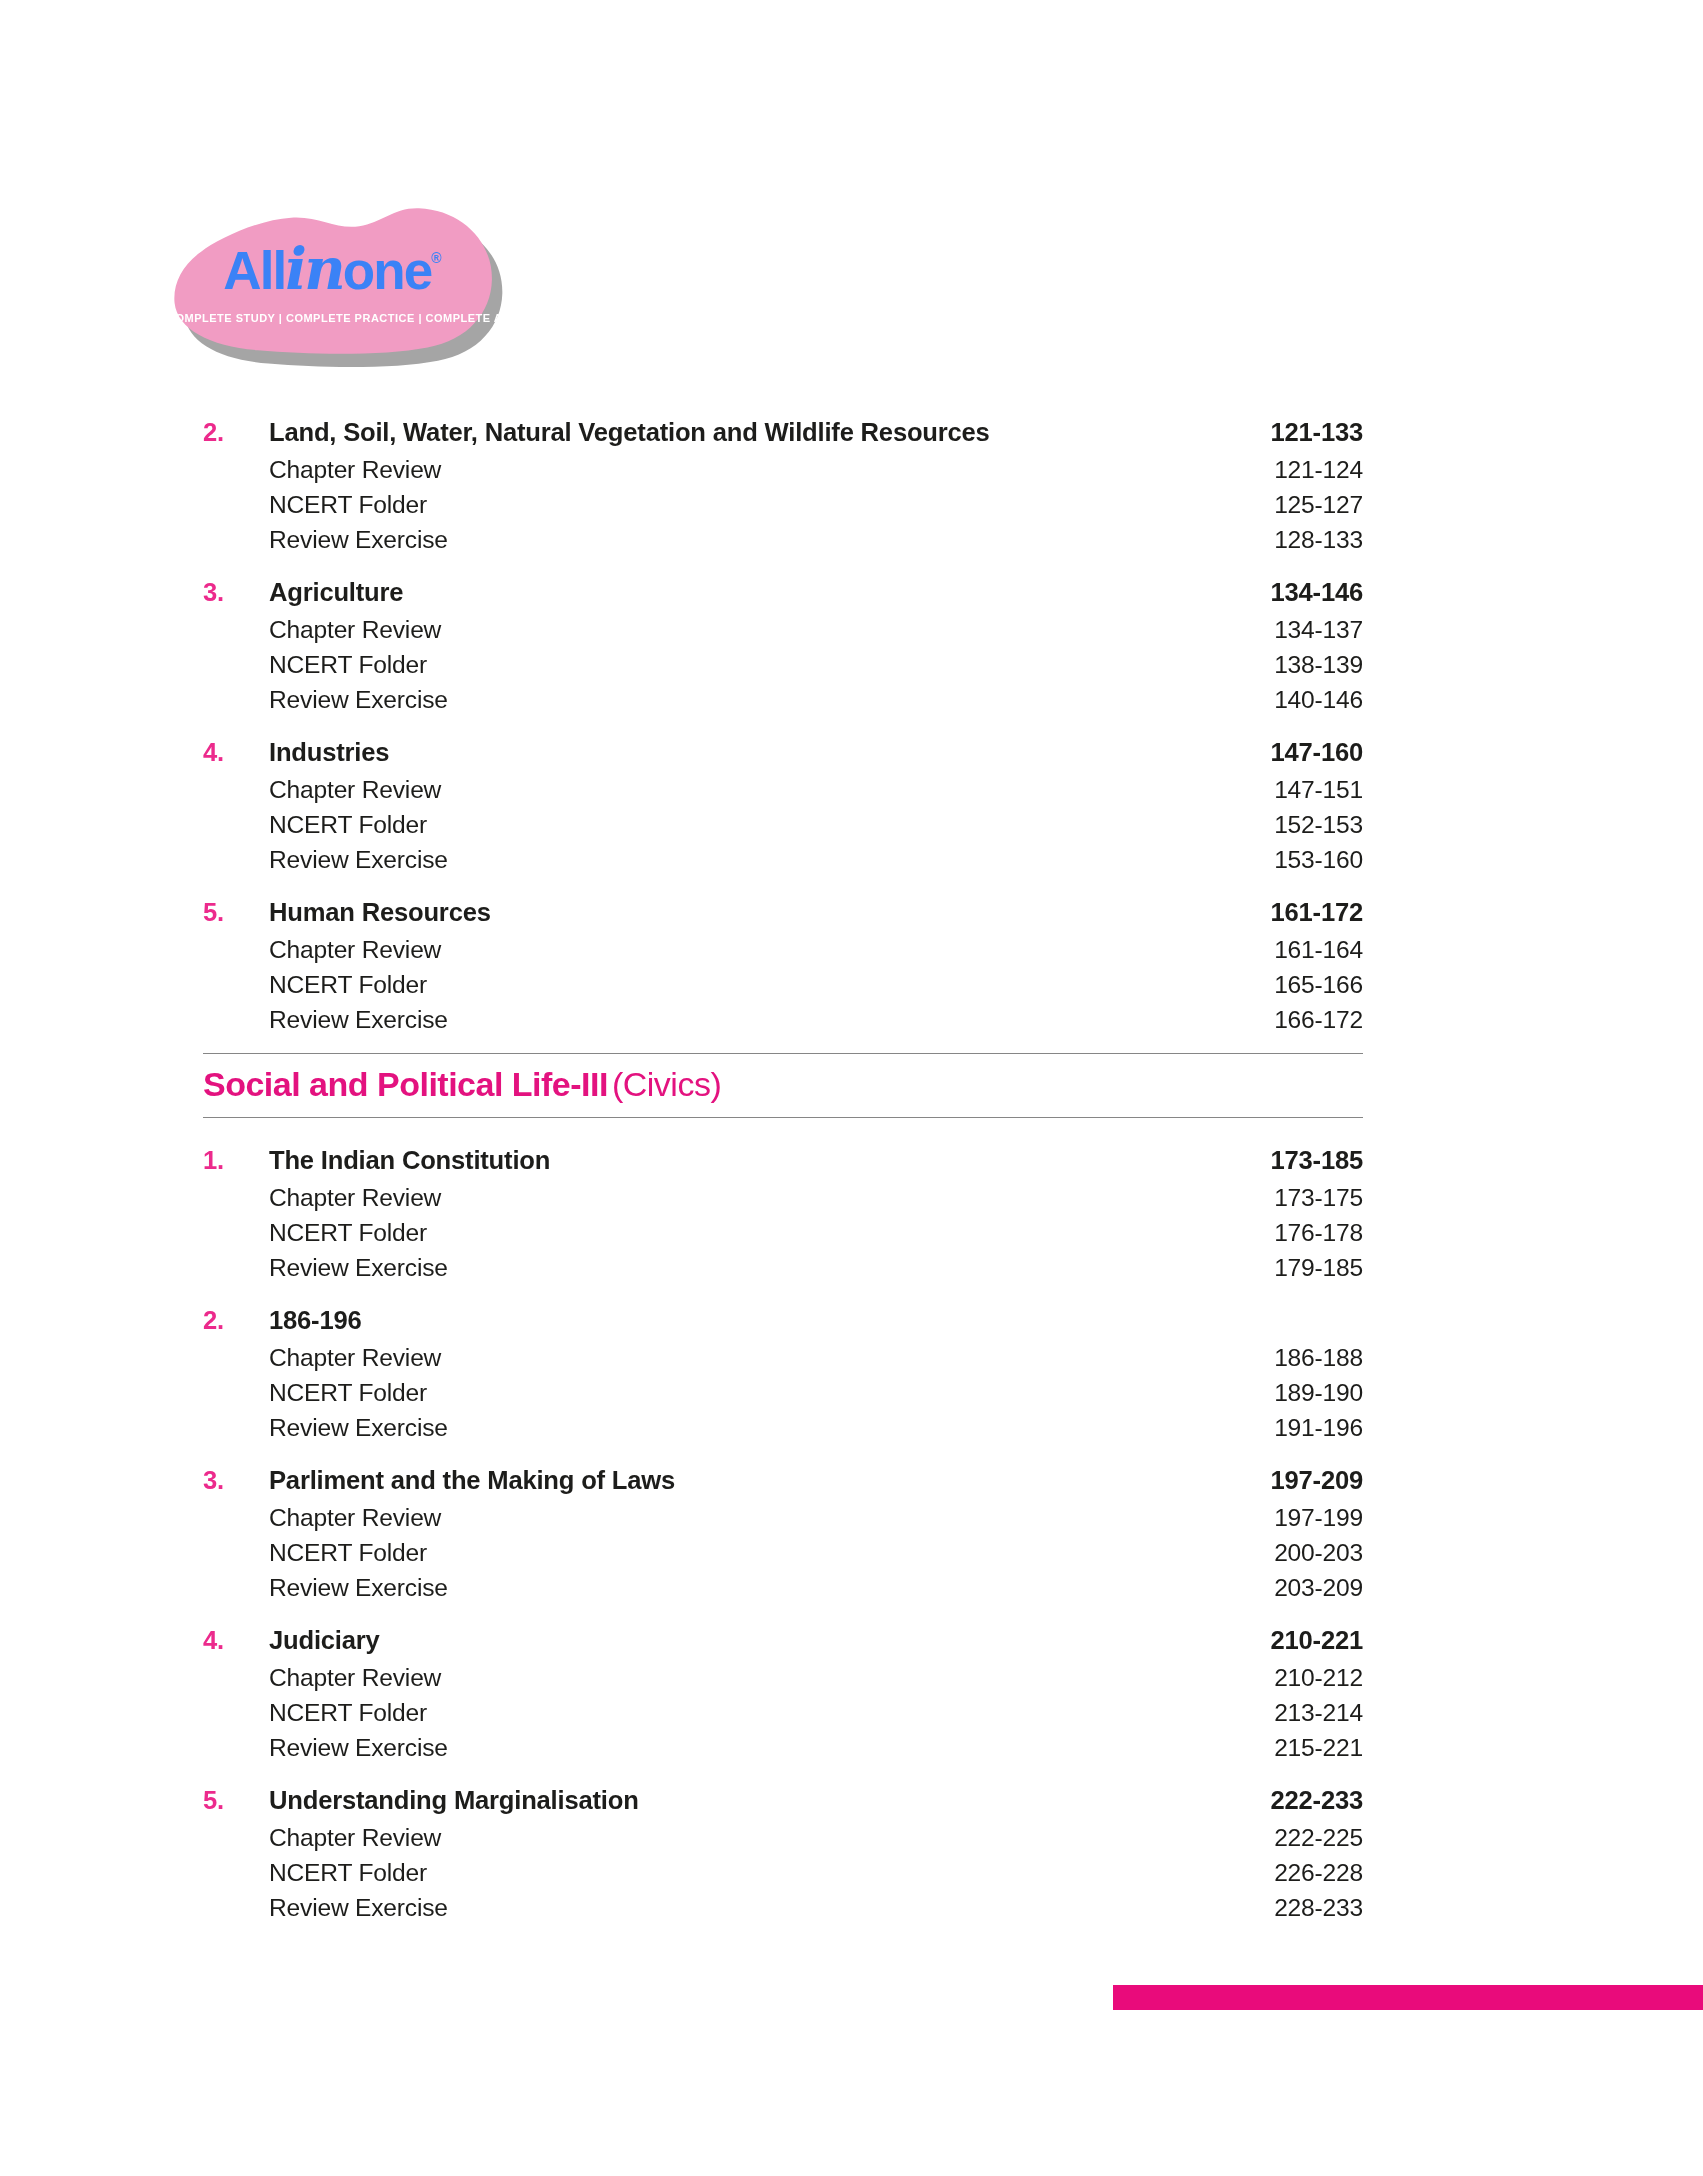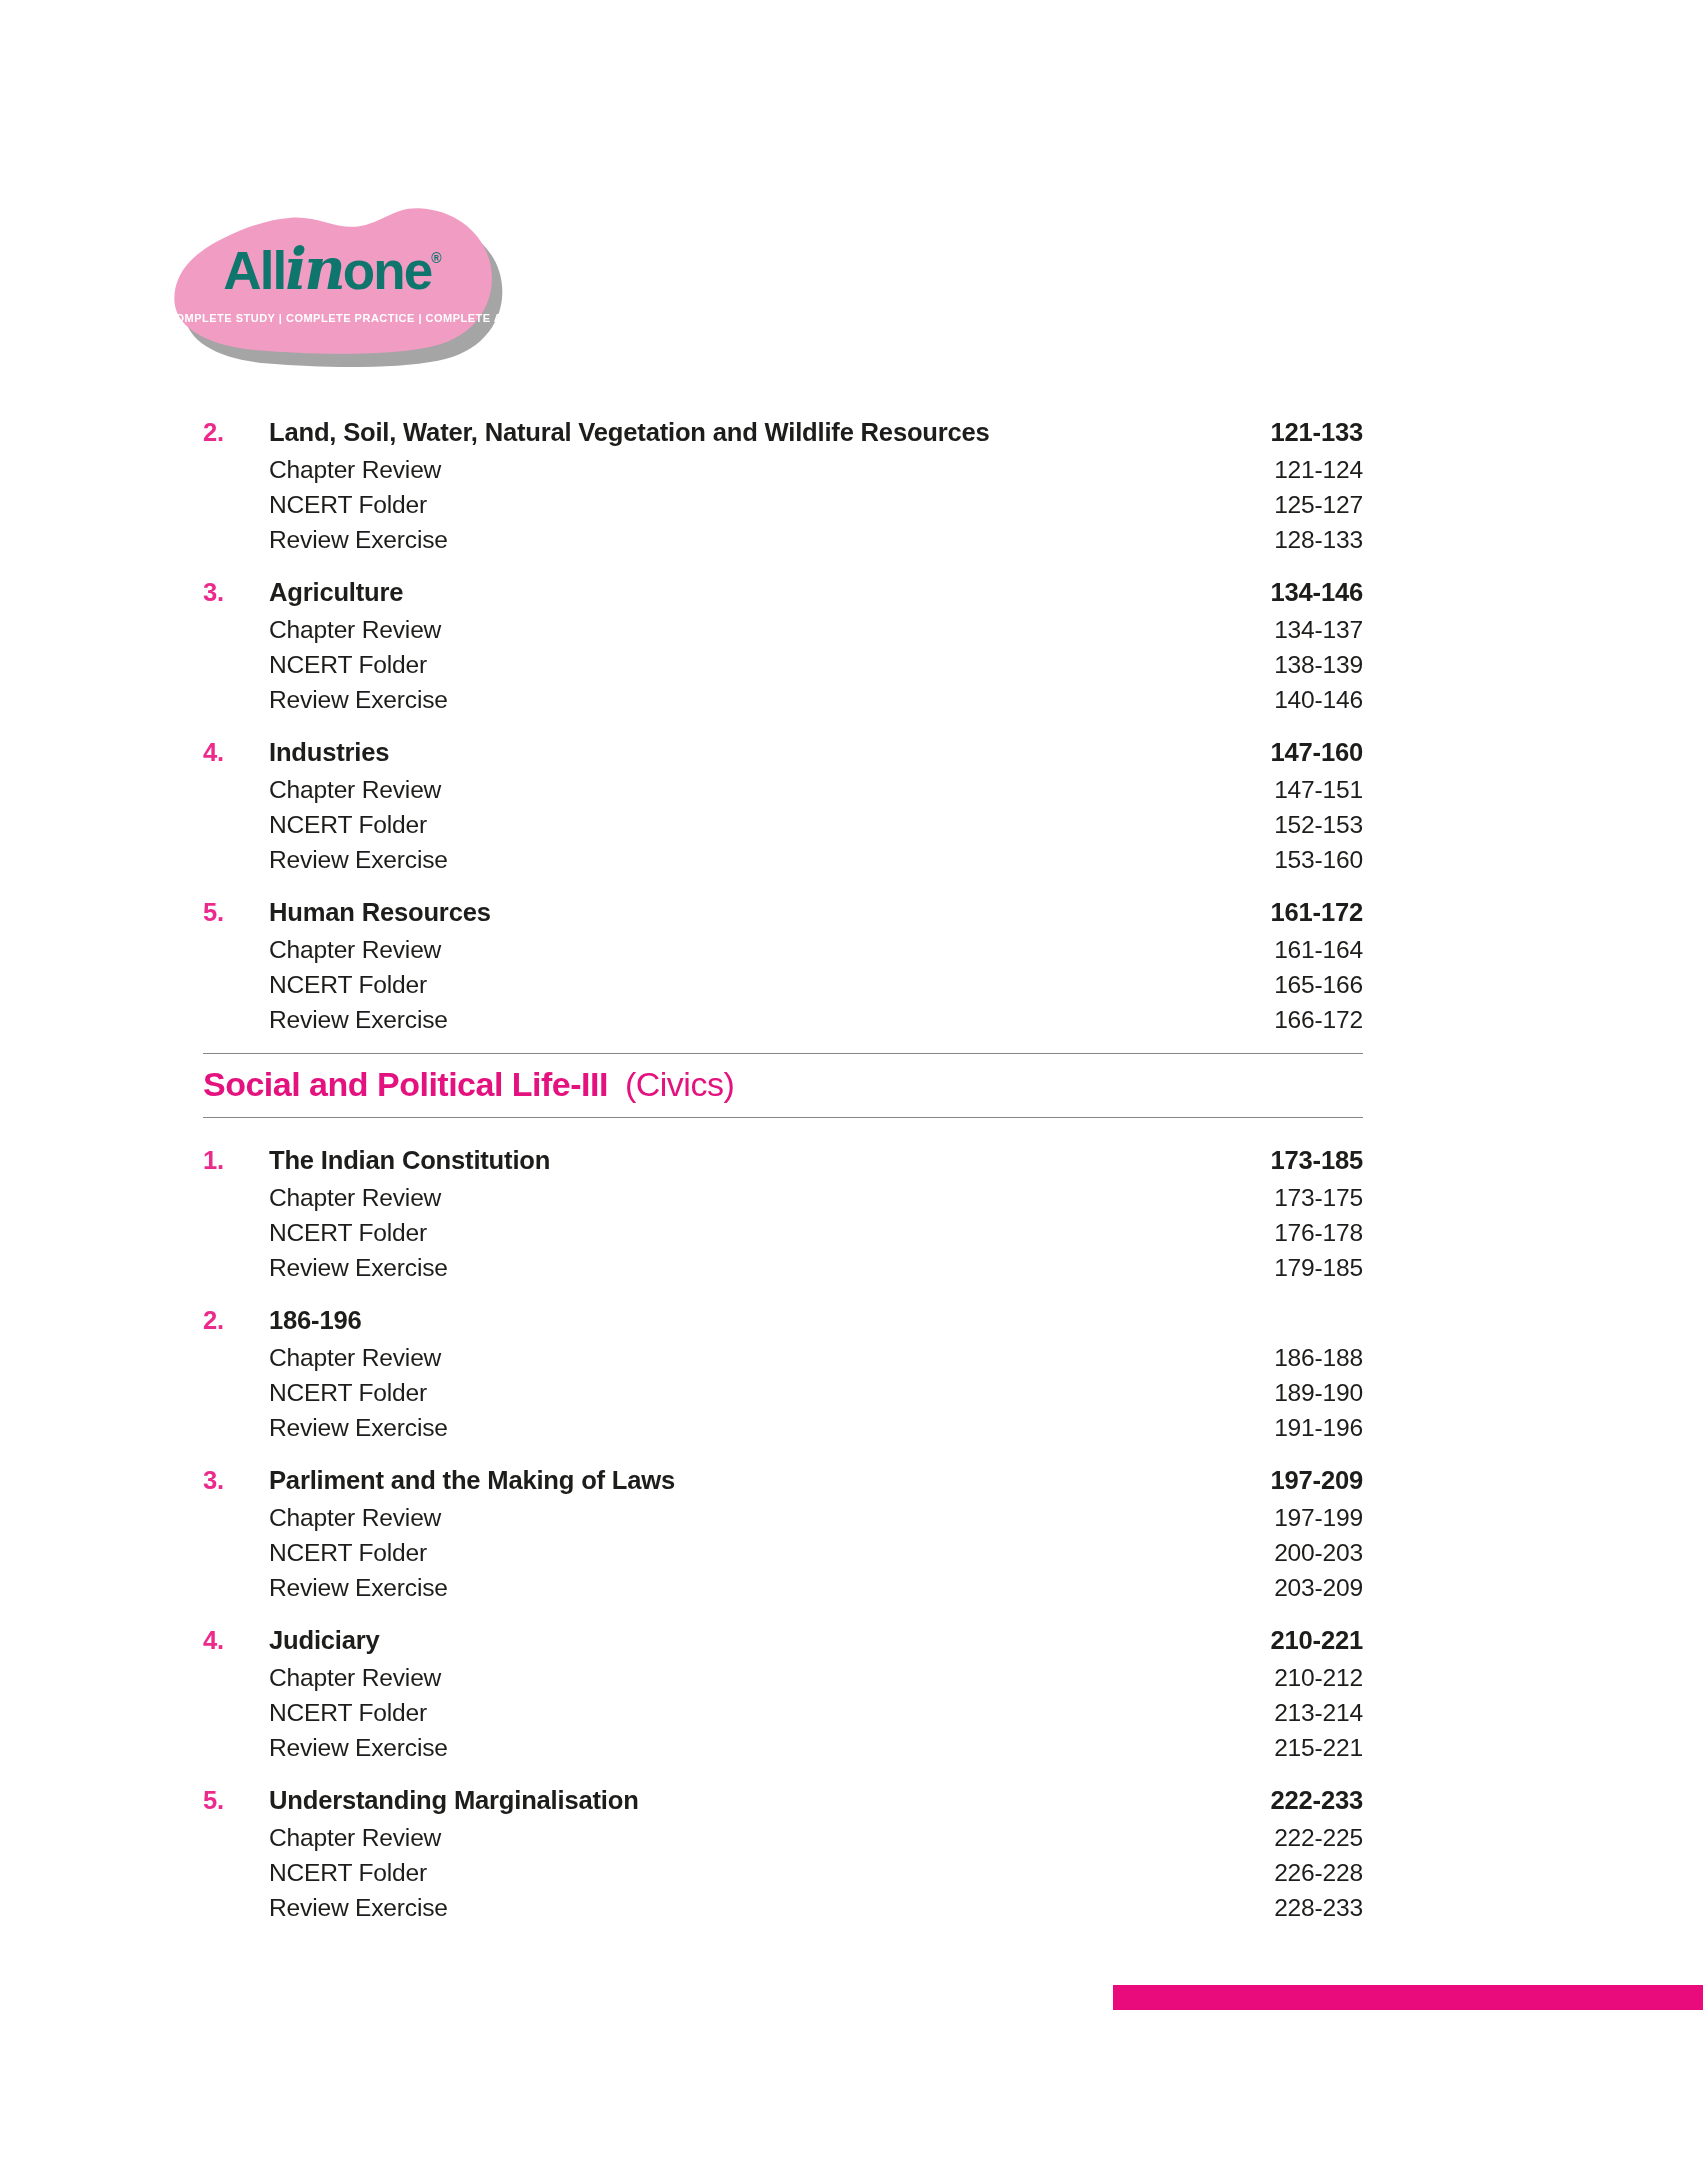--- a/index.html
+++ b/index.html
@@ -12,21 +12,21 @@
     overflow:hidden;
   }
 
   
   .logo-wrap { position:absolute; left:167px; top:193px; width:341px; height:180px; }
   .logo-svg  { position:absolute; left:0; top:0; width:341px; height:180px; }
   .logo-shadow { fill:var(--logo-shadow, #8f8f8f); opacity:.8; }
   .logo-blob   { fill:var(--logo-pink, #f19cc3); }
   .logo-text {
     position:absolute; left:0; width:331px; top:47px;
-    text-align:center; color:#0f766e; font-weight:bold;
+    text-align:center; color:#3b82f6; font-weight:bold;
     font-size:53px; letter-spacing:-1.9px; line-height:1;
     white-space:nowrap;
   }
   .logo-text .brand-in {
     font-family:"DejaVu Serif", serif; font-style:italic;
     font-size:57px; letter-spacing:-2.8px;
   }
   .logo-reg { font-size:14px; vertical-align:26.5px; letter-spacing:0; }
   .logo-tagline {
     position:absolute; left:0; width:331px; top:119px;
@@ -56,21 +56,21 @@
 
   .section-header {
     border-top:1.9px solid var(--rule, #868686);
     border-bottom:1.9px solid var(--rule, #868686);
     padding:10.4px 0 12.3px;
     margin:5.7px 0 23px;
     font-size:34px; font-weight:bold; line-height:1.2;
     color:var(--accent, #e3127f);
     letter-spacing:-0.5px;
   }
-  .section-subtitle { font-weight:normal; margin-left:17px; }
+  .section-subtitle { font-weight:normal; margin-left:4px; }
 
   
   .bottom-bar {
     position:absolute; top:1985px; left:1113px; right:0; height:24.6px;
     background:var(--bar, #e90b7b);
   }
 </style>
 </head>
 <body>
 

